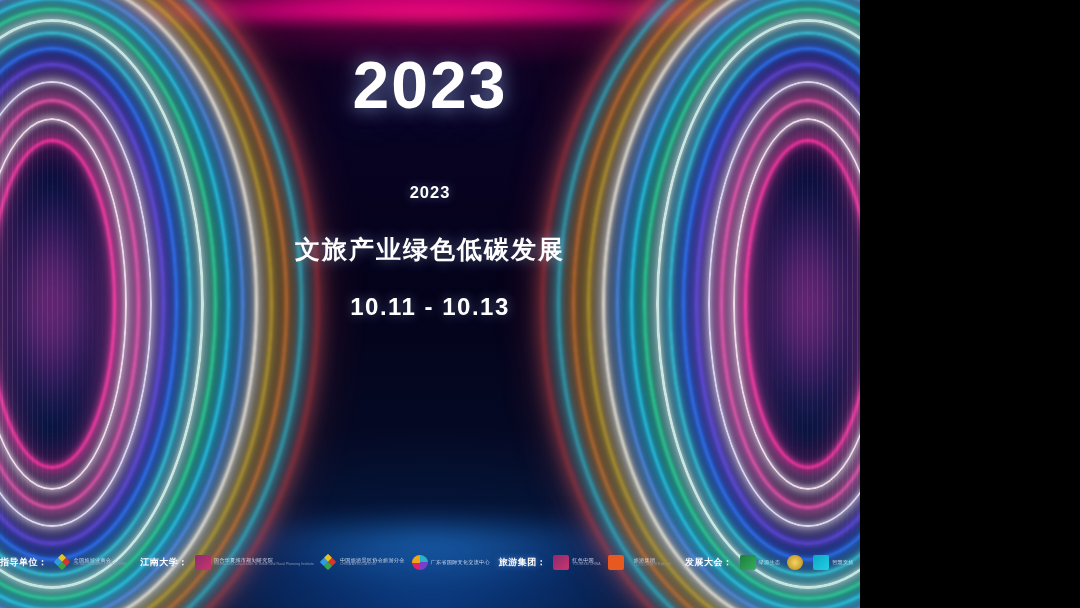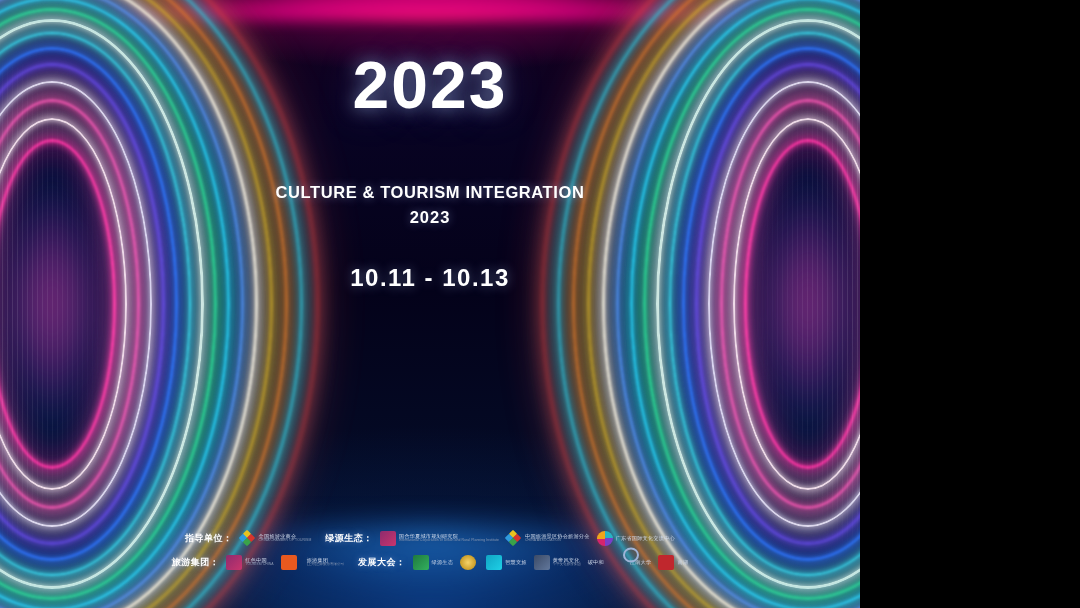--- a/index.html
+++ b/index.html
@@ -89,29 +89,29 @@
     font-size:16.5px; font-weight:700; letter-spacing:.6px; line-height:1.55;
     text-shadow:0 0 10px rgba(170,200,255,.45);
   }
   .en-title .yr{ display:block; letter-spacing:1px; }
   .forum{
     margin-top:26px;
     font-size:25px; font-weight:700; line-height:1.45; letter-spacing:2px;
     text-shadow:0 0 14px rgba(180,210,255,.45);
   }
   .dates{
-    margin-top:7px;
+    margin-top:26px;
     font-size:24px; font-weight:700; letter-spacing:1.5px;
     text-shadow:0 0 12px rgba(180,210,255,.45);
   }
 
   
   .sponsors{
     position:absolute; left:0; right:0; bottom:38px;
-    display:flex; flex-direction:column; align-items:center; gap:9px;
+    display:flex; align-items:center; gap:9px;
   }
   .sp-row{ display:flex; align-items:center; justify-content:center; gap:14px; }
   .sp-group{ display:flex; align-items:center; gap:7px; }
   .sp-label{
     color:#fff; font-size:9px; font-weight:700; letter-spacing:.5px;
     white-space:nowrap; text-shadow:0 0 6px rgba(150,190,255,.5);
   }
   .logo{ display:flex; align-items:center; gap:3px; }
   .mark{ width:16px; height:15px; position:relative; flex:0 0 auto; }
   .mark i{ position:absolute; width:6px; height:6px; border-radius:1px; display:block; }
@@ -191,25 +191,25 @@
   </div>
 
   <div class="content">
     <div class="year">2023</div>
 
     <div class="cn-title">
     </div>
 
     <div class="en-title">
       <br>
-      <span>CULTURE &amp; TOURISM INTEGRATION</span>
       <span class="yr">2023</span>
     </div>
 
     <div class="forum">
+      <div>文旅产业绿色低碳发展</div>
     </div>
 
     <div class="dates">10.11 - 10.13</div>
   </div>
 
   <div class="sponsors">
       <div class="sp-row">
         <div class="sp-group">
           <div class="sp-label">指导单位：</div>
           <div class="logo">
@@ -219,21 +219,21 @@
               <i></i>
               <i></i>
             </span>
             <span class="lg-txt">
               <span class="lg-cn">全国旅游业商会</span>
               <span class="lg-en">CHINA CHAMBER OF TOURISM</span>
             </span>
           </div>
         </div>
         <div class="sp-group">
-          <div class="sp-label">绿源生态：</div>
+          <div class="sp-label">江南大学：</div>
           <div class="logo">
             <span class="mark tri"></span>
             <span class="lg-txt">
               <span class="lg-cn">国合华夏城市规划研究院</span>
               <span class="lg-en">International Corporation of Urban and Rural Planning Institute</span>
             </span>
           </div>
           <div class="logo">
             <span class="mark ">
               <i></i>

